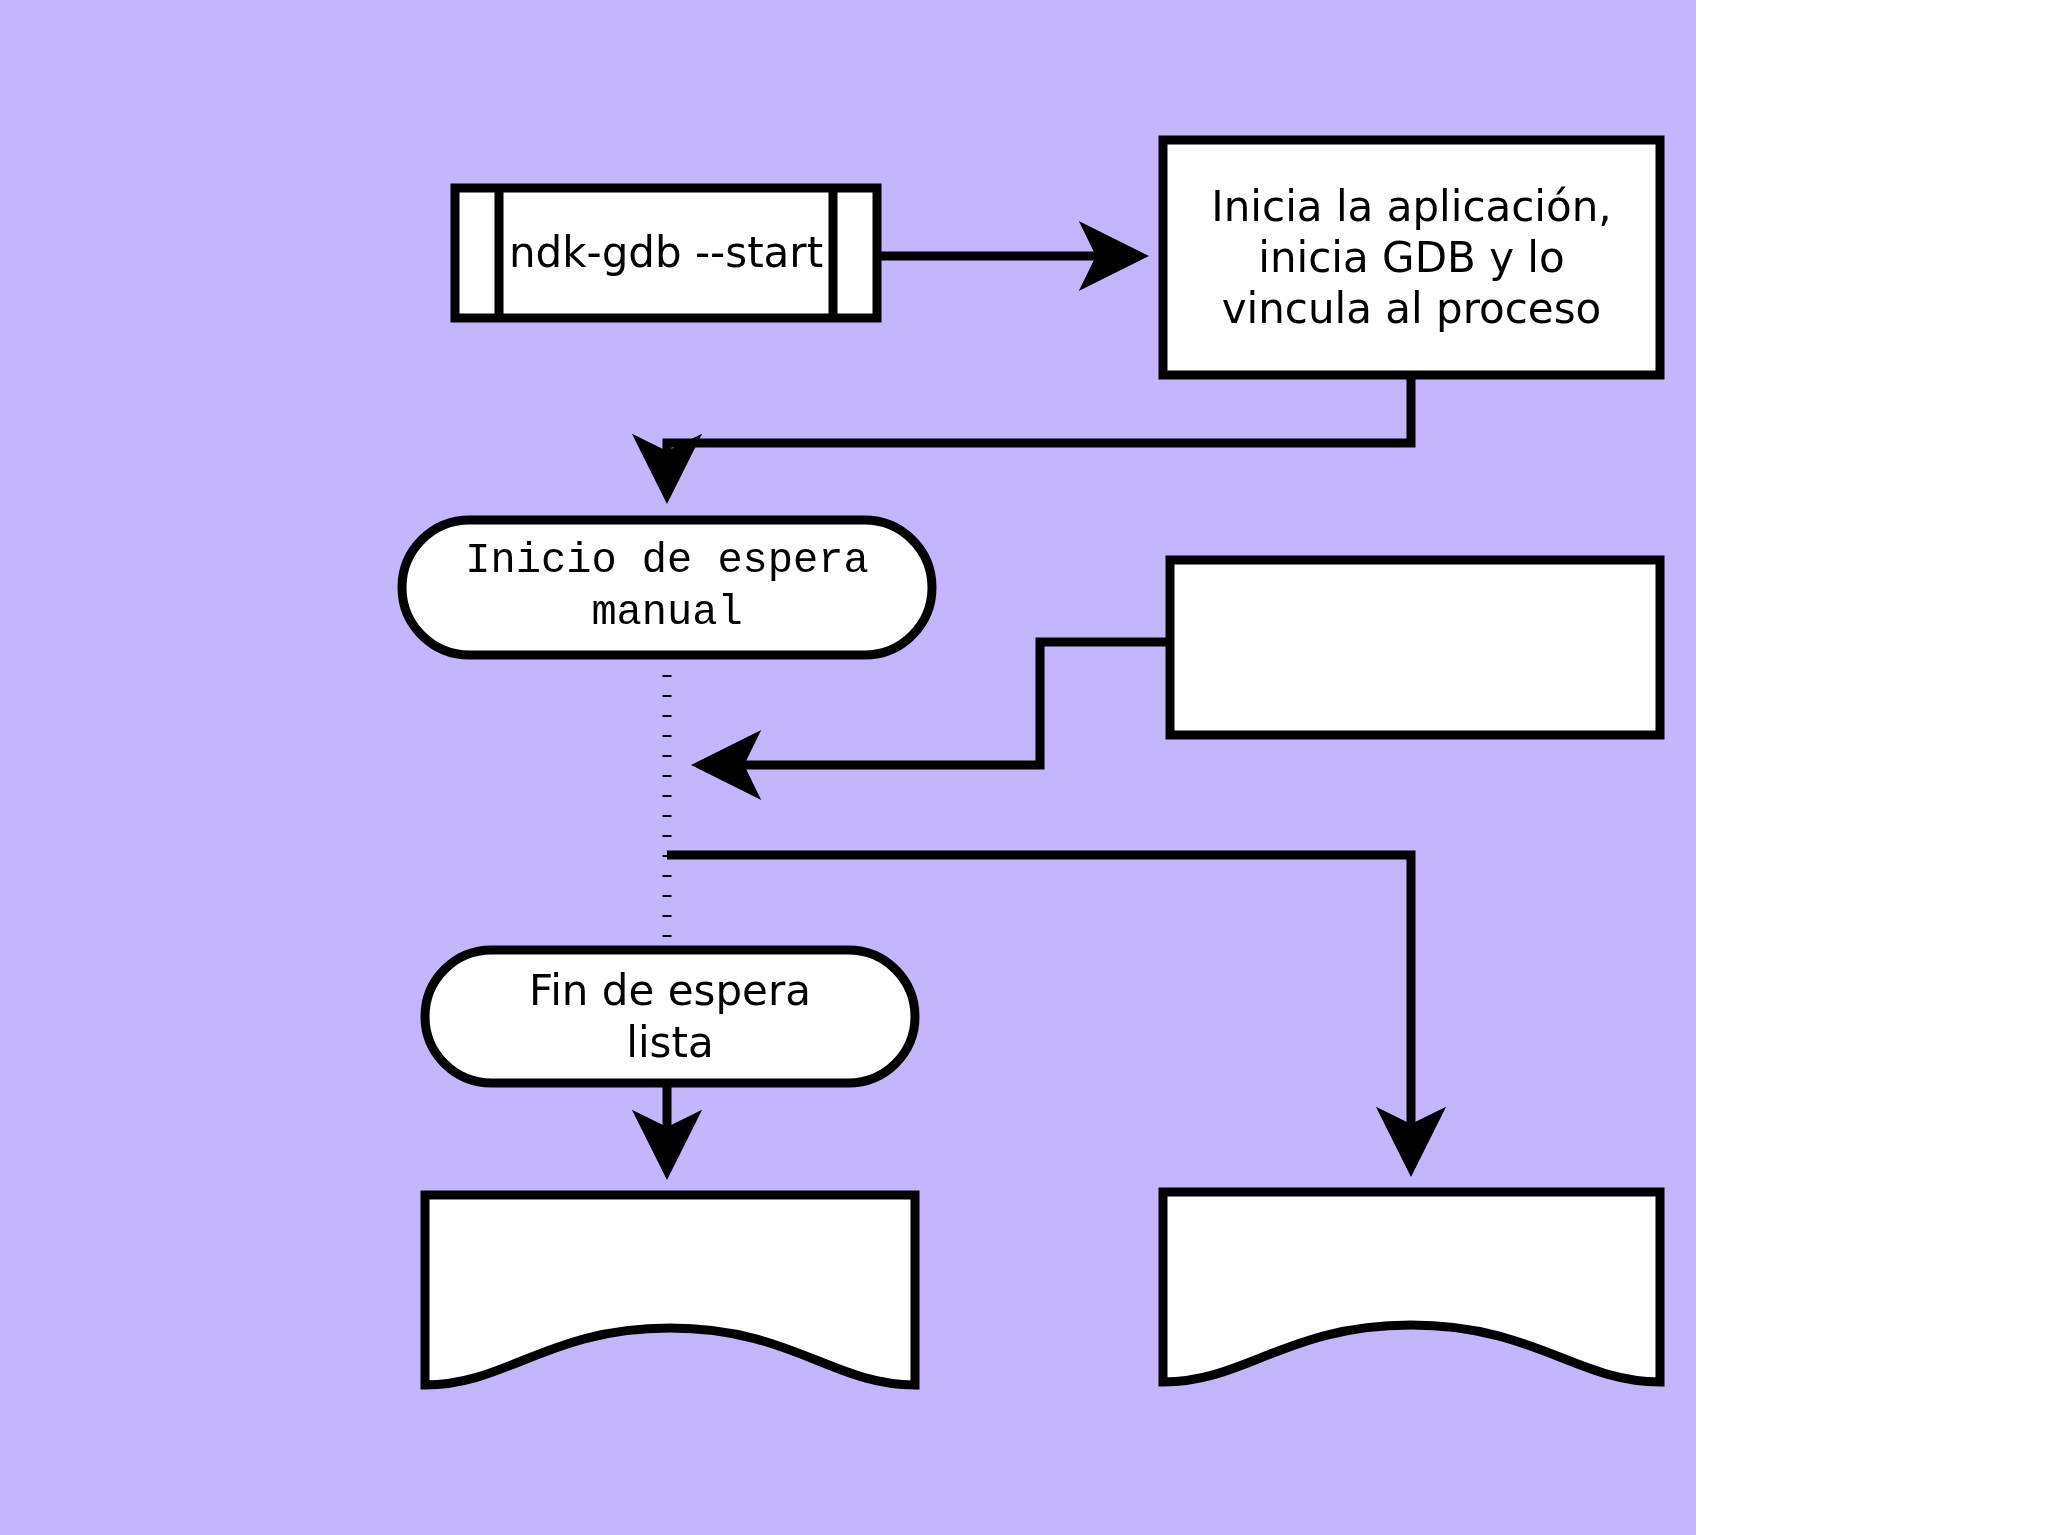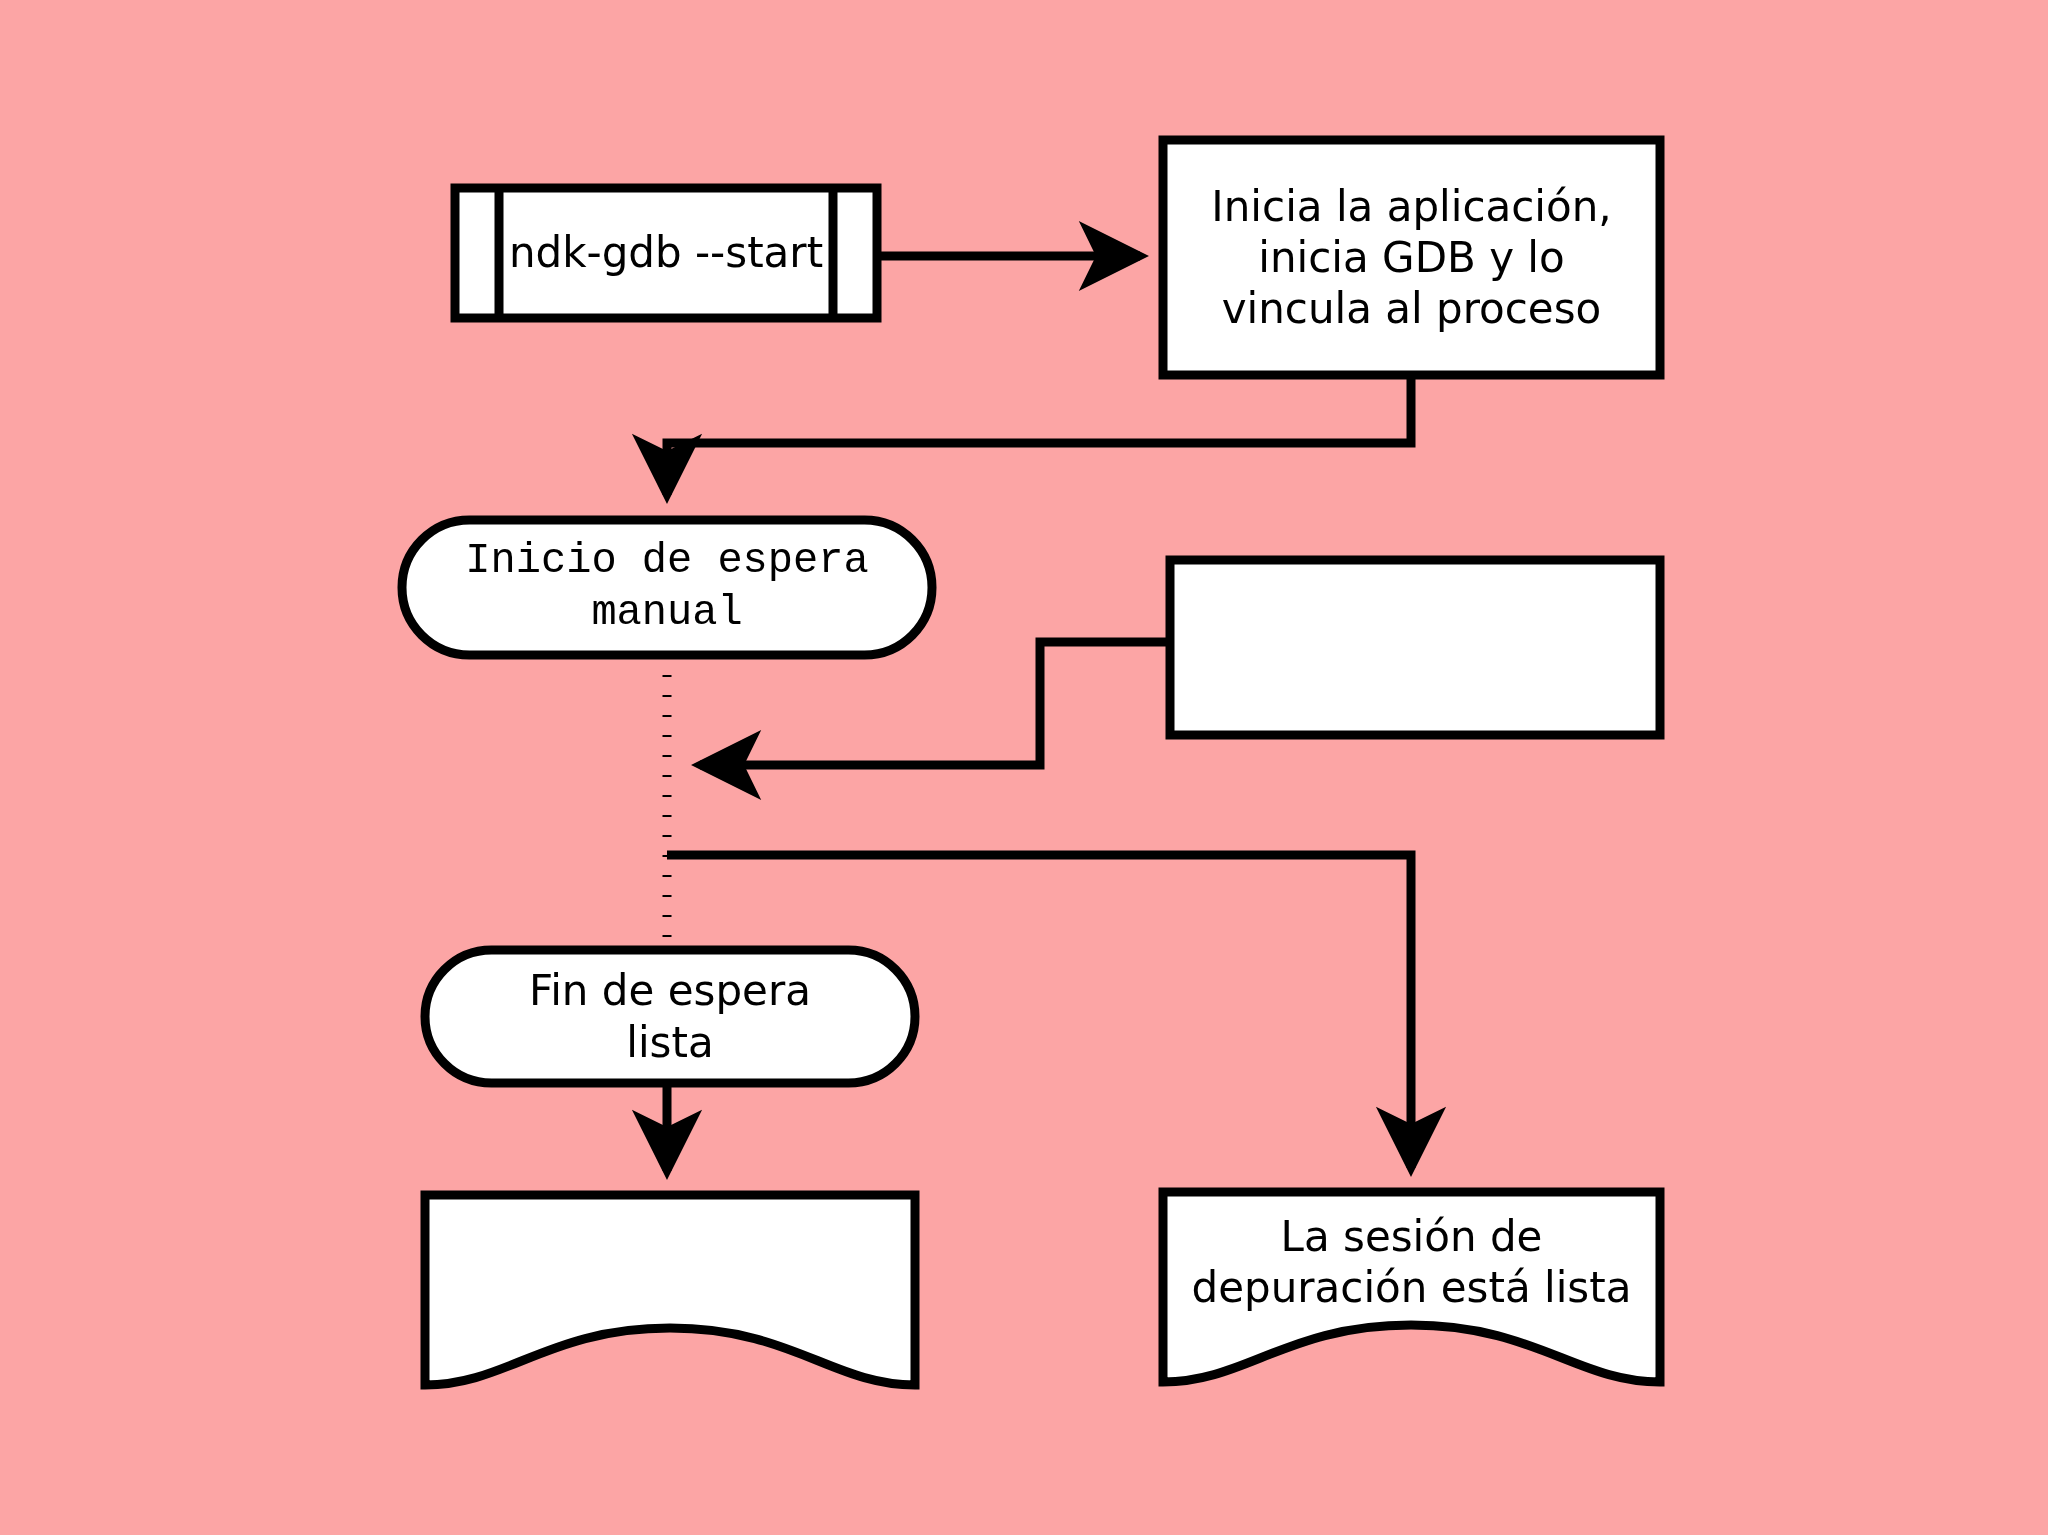--- a/index.html
+++ b/index.html
@@ -6,24 +6,25 @@
   html, body {
     margin: 0;
     padding: 0;
     background: #ffffff;
   }
   body {
     font-family: "DejaVu Sans", sans-serif;
   }
   #stage {
     position: relative;
-    width: 2048px;
+    width: 1672px;
     height: 1535px;
-    background: #fca5a5;
+    background: #c4b5fd;
     overflow: hidden;
+    padding-left: 24px;
   }
   #diagram-svg {
     position: absolute;
     left: 0;
     top: 0;
     width: 2048px;
     height: 1535px;
   }
   .node-label {
     position: absolute;
@@ -120,16 +121,14 @@
 vincula al proceso</div>
 
   <div class="node-label" style="left:402px; top:520px; width:530px; height:135px;font-family:Liberation Mono, monospace;">Inicio de espera
 manual</div>
 
 
   <div class="node-label" style="left:425px; top:950px; width:490px; height:133px;">Fin de espera
 lista</div>
 
 
-  <div class="node-label" style="left:1158px; top:1192px; width:507px; height:140px;">La sesión de
-depuración está lista</div>
 
 </div>
 
 </body></html>

